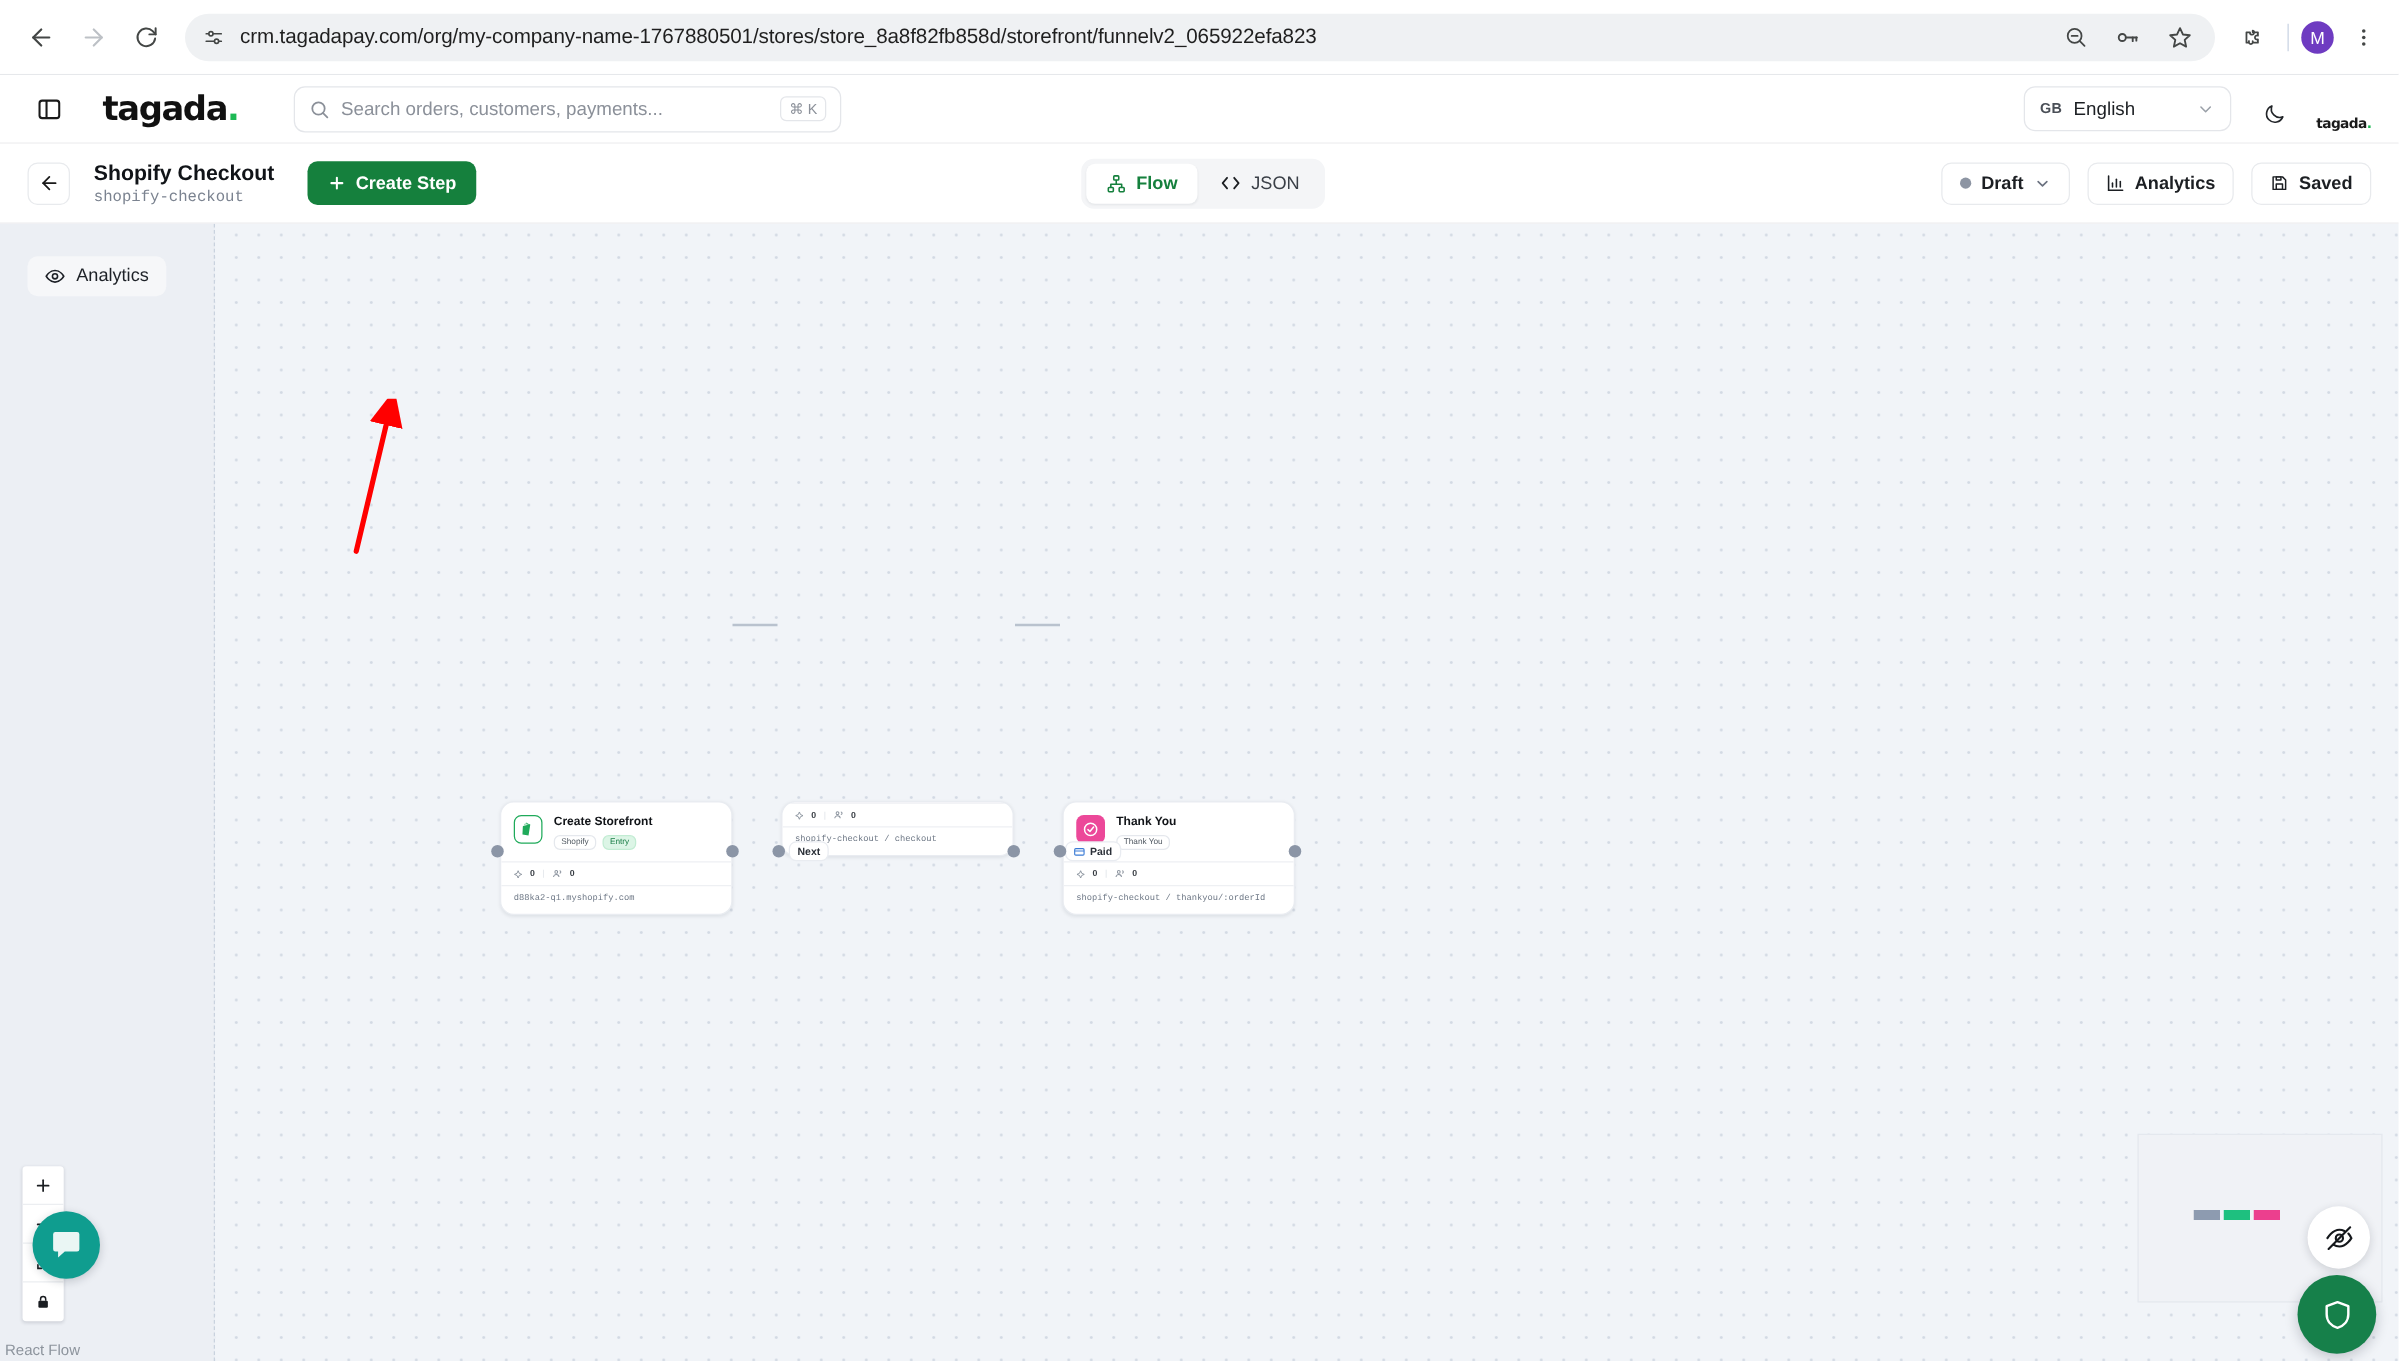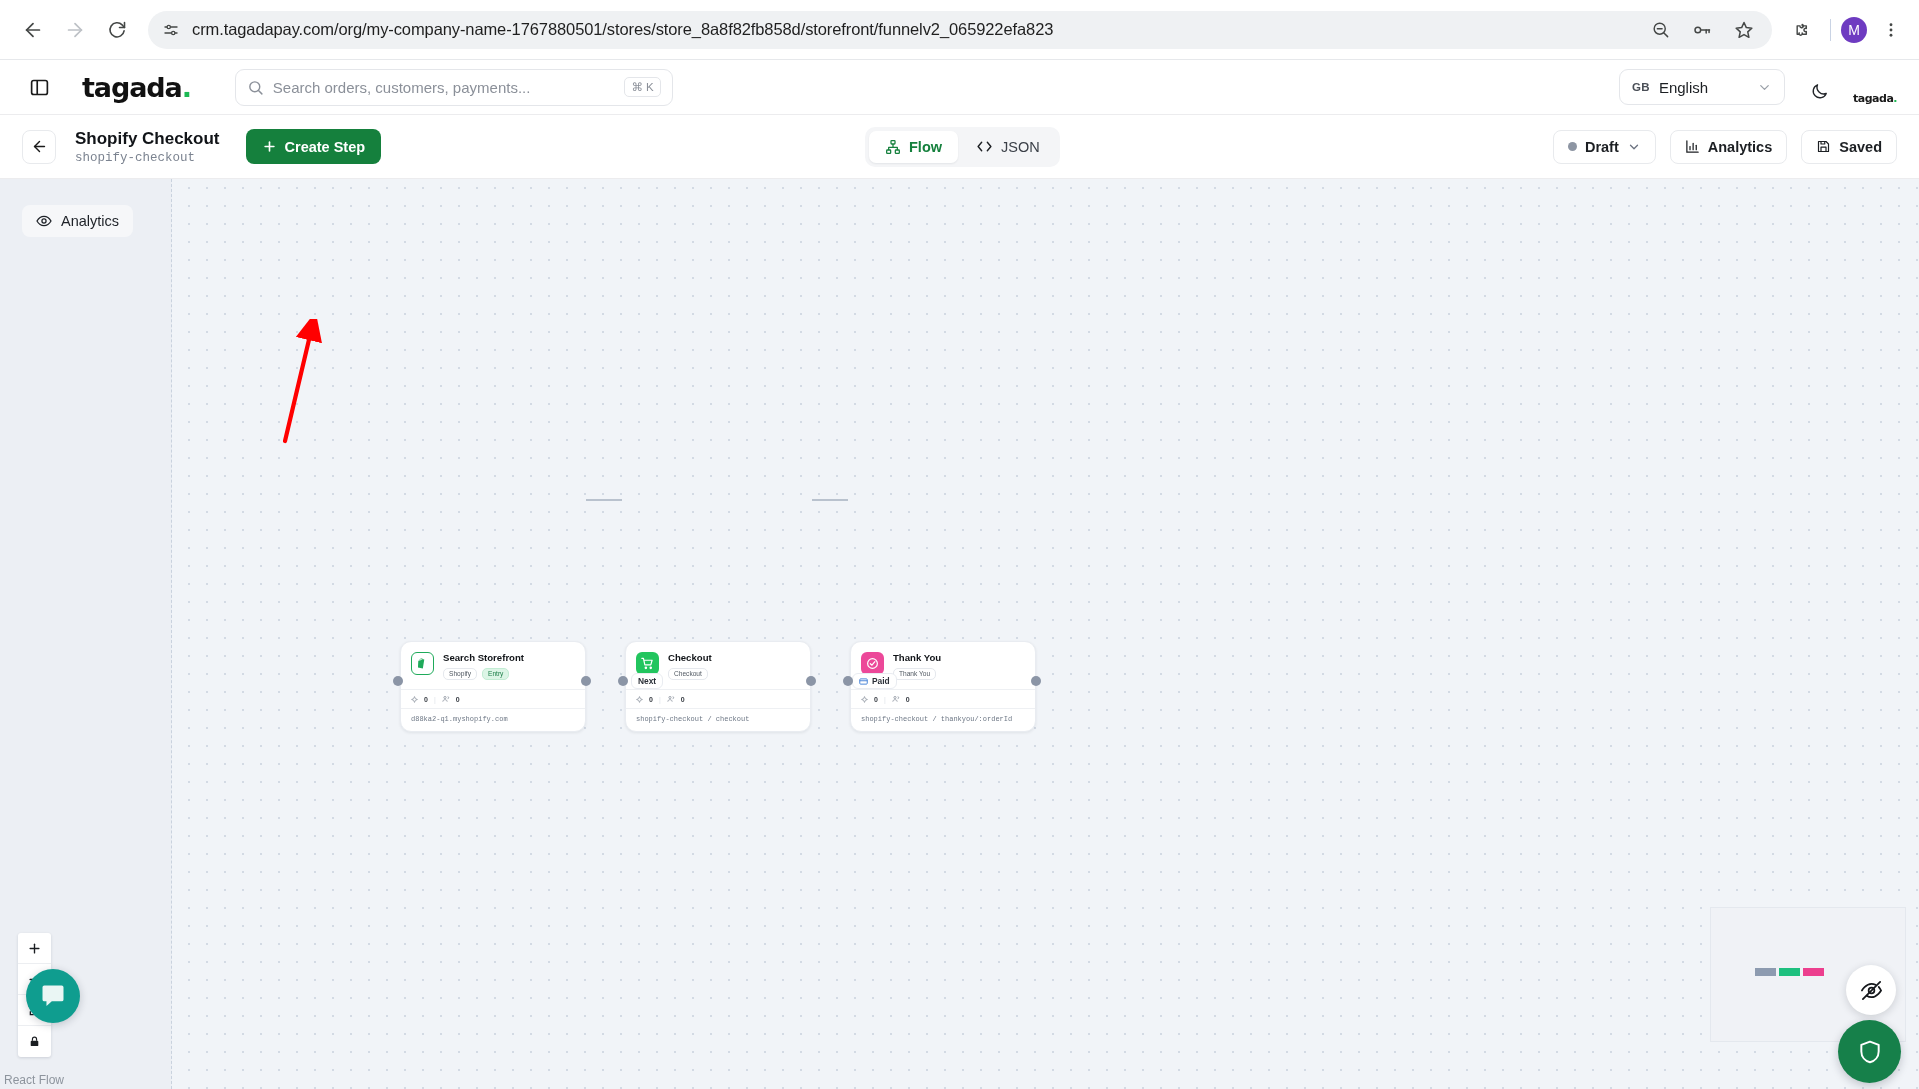--- a/index.html
+++ b/index.html
@@ -611,21 +611,21 @@
   <div class="edge-line" style="left:812px; top:320px; width:36px;"></div>
 
   <div class="node" style="left:400px; top:462px;">
     <div class="node-head">
       <div class="node-ico shopify">
         <svg width="13" height="13" viewBox="0 0 24 24" fill="#1faa5a">
             <path d="M14.7 4.3c-.3-.2-.7-.1-.9 0l-.9.5c-.3-1-.9-1.9-1.9-1.9-.1 0-.2 0-.3.1-.4-.5-.9-.7-1.4-.7-1.7 0-2.9 2.2-3.3 4.3l-1.3.4c-.4.1-.4.2-.5.6L3.6 19.5l9 1.7 2.6-16.3c0-.2 0-.4-.5-.6zM10.1 5.6l-1.8.6c.3-1.3 1-2.4 1.5-2.6.2.3.3.9.3 2zm-.9-2.9c.2 0 .3.1.5.2-.8.5-1.6 1.8-1.9 3.6l-1.4.4c.4-1.7 1.4-4.2 2.8-4.2zm1.5 2.7c0-1-.1-1.7-.3-2.2.6.2.9 1 1.1 1.8l-.8.4z"></path>
           </svg>
       </div>
       <div>
-        <div class="node-title">Search Storefront</div>
+        <div class="node-title">Create Storefront</div>
         <div class="node-tags">
           <span class="tag">Shopify</span>
           <span class="tag entry">Entry</span>
         </div>
       </div>
     </div>
     <div class="node-meta">
       <span style="display:flex">
         <svg width="7" height="7" viewBox="0 0 24 24" fill="none" stroke="currentColor" stroke-width="2.6" stroke-linejoin="round">
             <path d="M12 2l3 7 7 3-7 3-3 7-3-7-7-3 7-3z"></path>
@@ -641,35 +641,20 @@
           </svg>
       </span>
       <b>0</b>
     </div>
     <div class="node-foot">d88ka2-q1.myshopify.com</div>
   </div>
   <div class="handle" style="left:393px; top:497px;"></div>
   <div class="handle" style="left:581px; top:497px;"></div>
 
   <div class="node" style="left:625px; top:462px;">
-    <div class="node-head">
-      <div class="node-ico checkout">
-        <svg width="13" height="13" viewBox="0 0 24 24" fill="none" stroke="#fff" stroke-width="2.2" stroke-linecap="round" stroke-linejoin="round">
-            <circle cx="9" cy="20" r="1.3"></circle>
-            <circle cx="18" cy="20" r="1.3"></circle>
-            <path d="M1.5 2.5h3l2.6 12.2h11l2.4-8.7H6"></path>
-          </svg>
-      </div>
-      <div>
-        <div class="node-title">Checkout</div>
-        <div class="node-tags">
-          <span class="tag">Checkout</span>
-        </div>
-      </div>
-    </div>
     <div class="node-meta">
       <span style="display:flex">
         <svg width="7" height="7" viewBox="0 0 24 24" fill="none" stroke="currentColor" stroke-width="2.6" stroke-linejoin="round">
             <path d="M12 2l3 7 7 3-7 3-3 7-3-7-7-3 7-3z"></path>
           </svg>
       </span>
       <b>0</b>
       <span class="sep">|</span>
       <span style="display:flex">
         <svg width="8" height="8" viewBox="0 0 24 24" fill="none" stroke="currentColor" stroke-width="2.4" stroke-linejoin="round">

